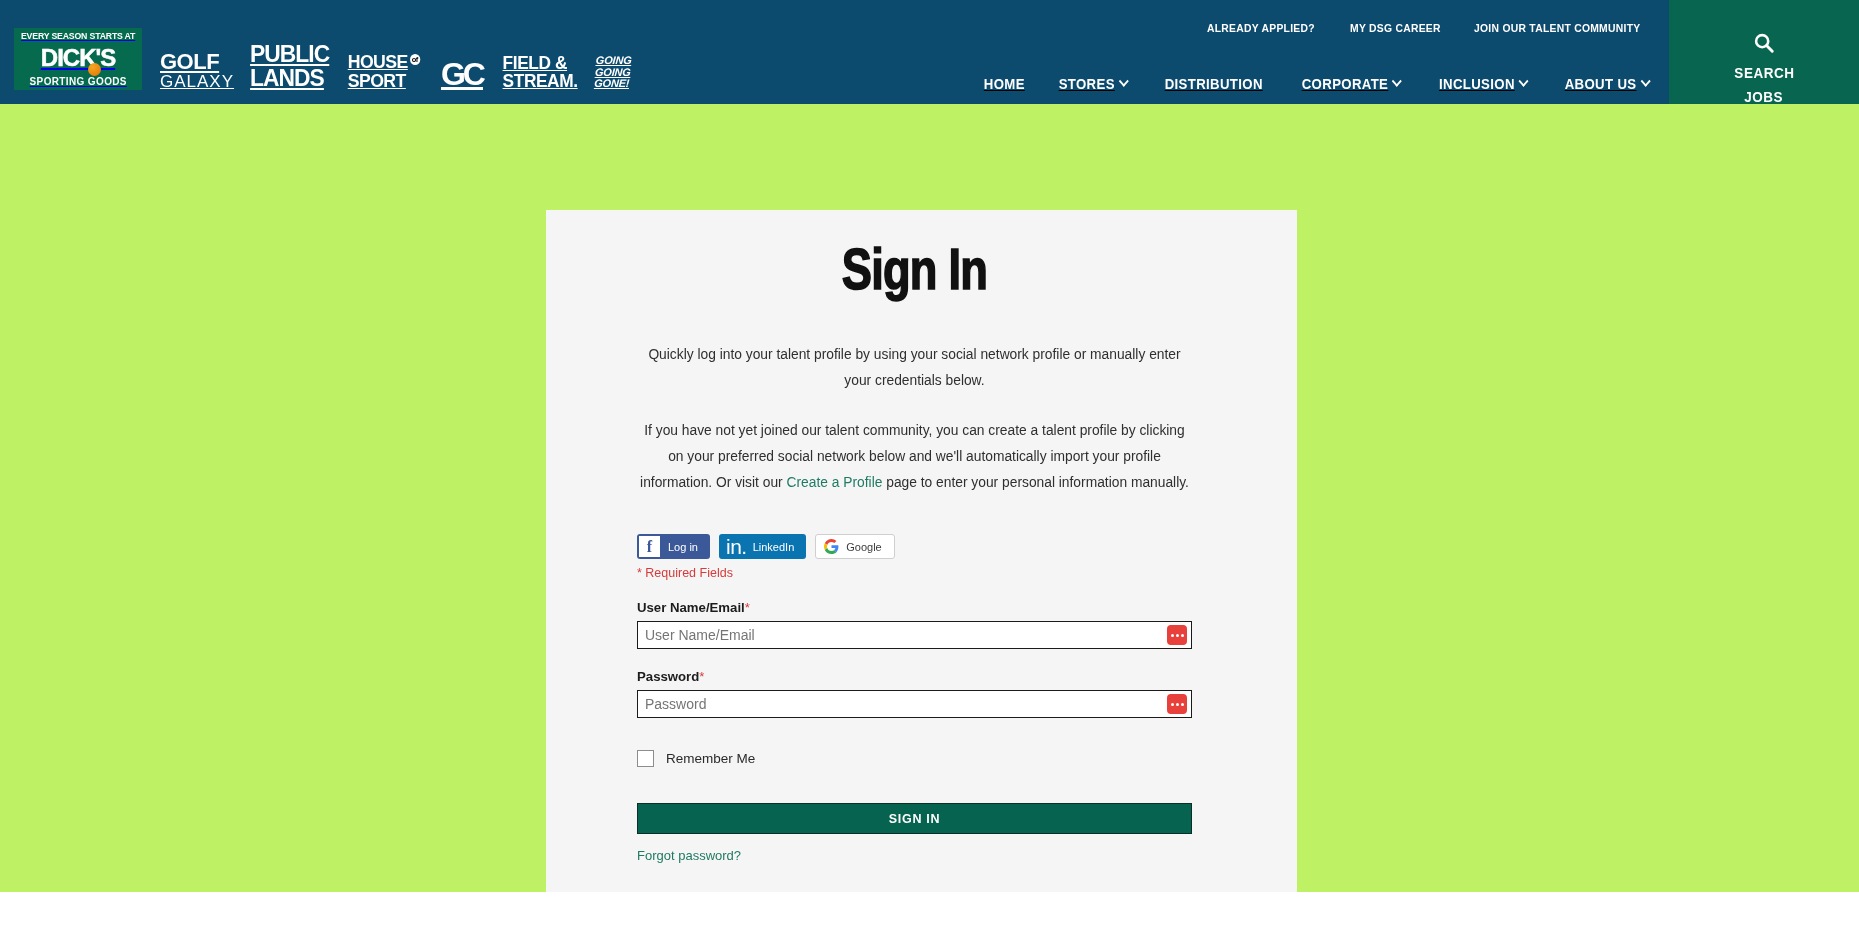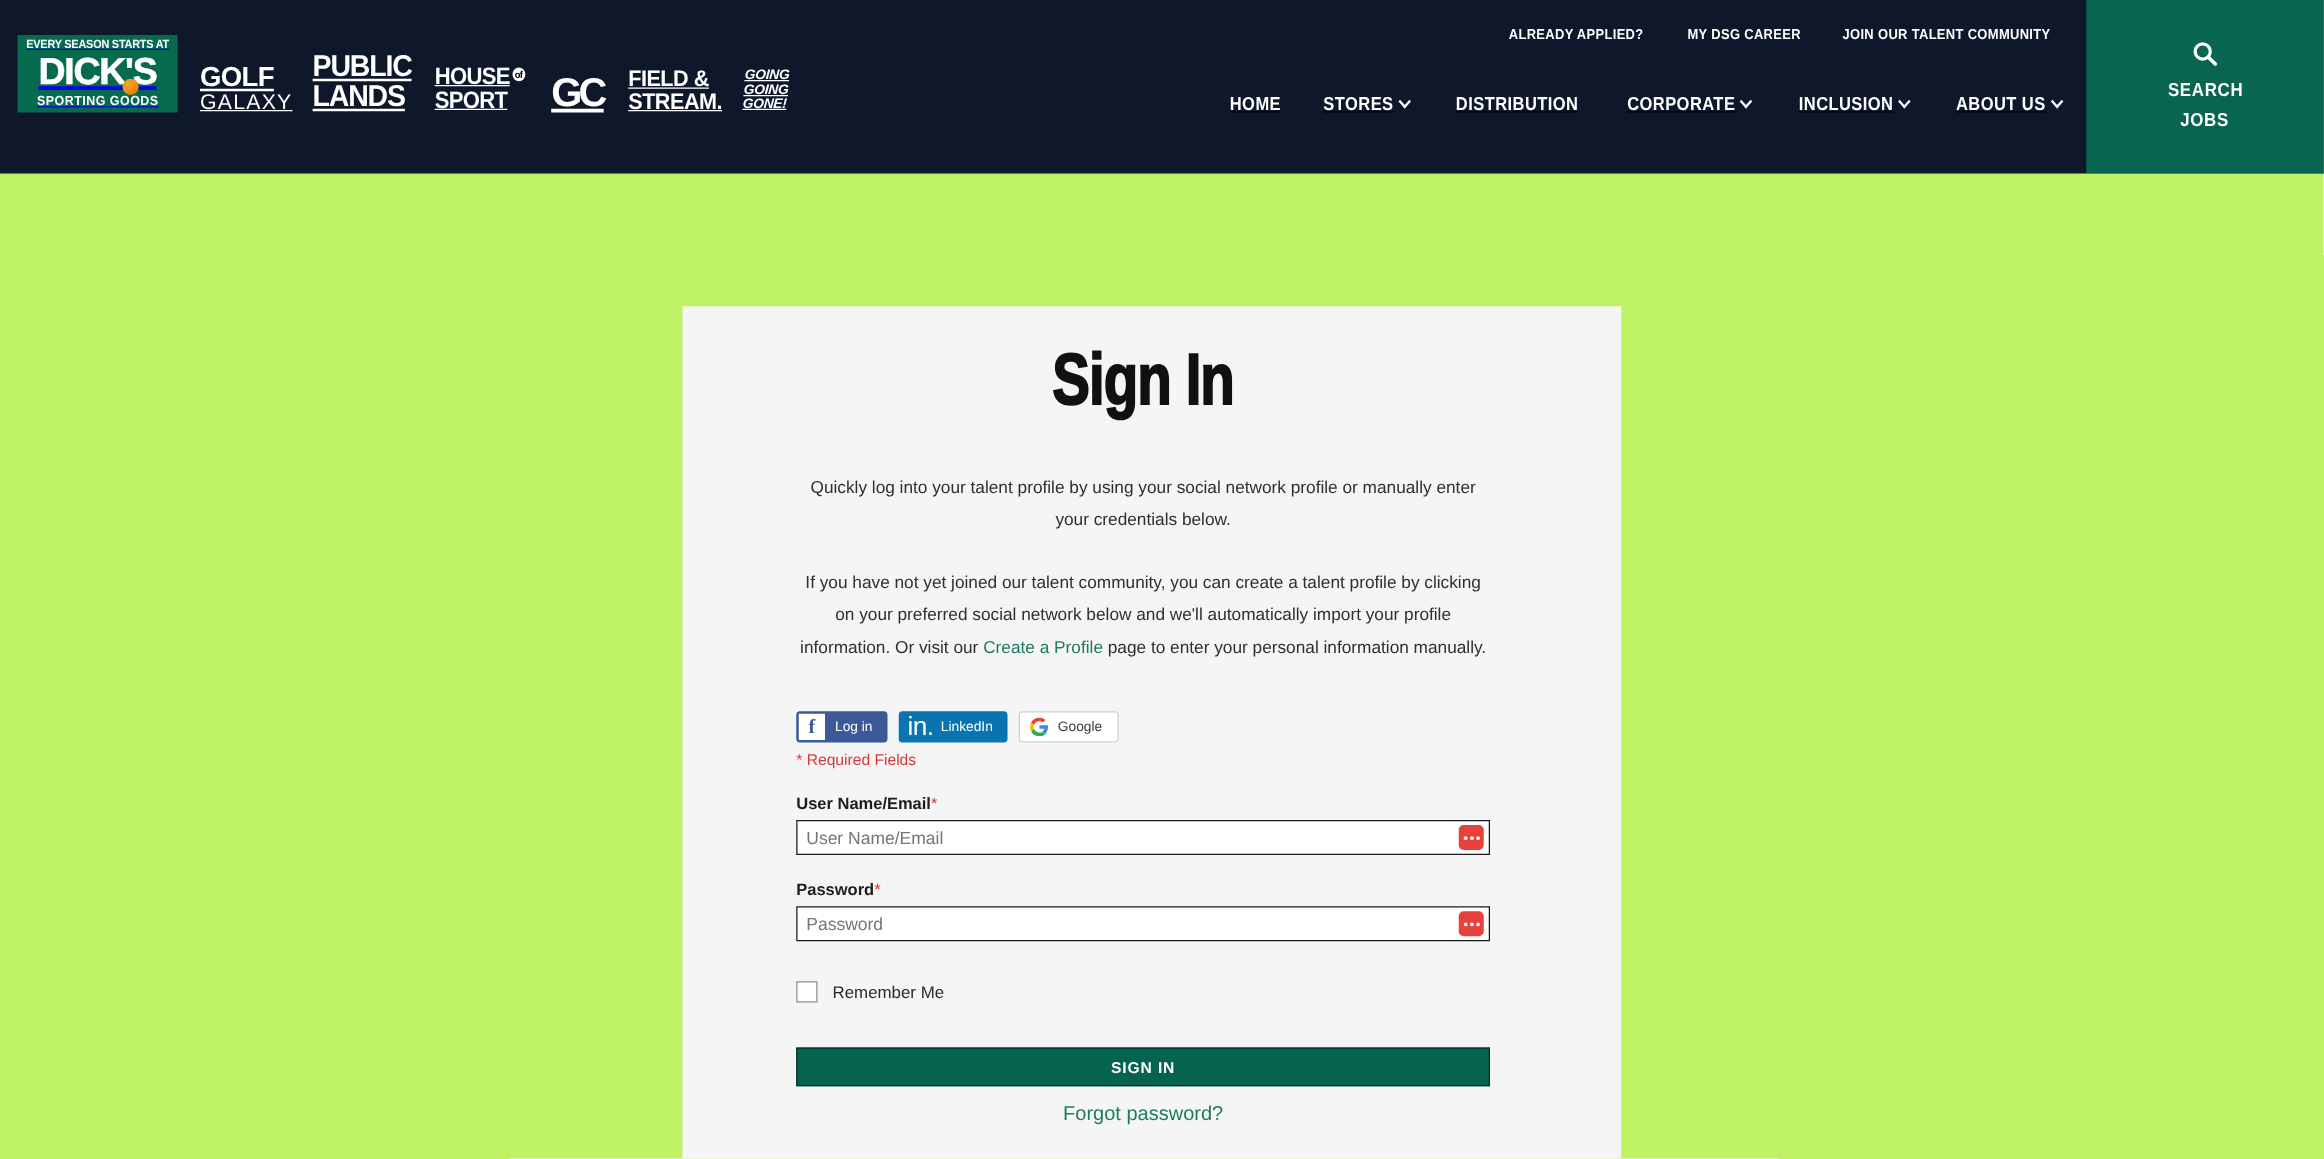--- a/index.html
+++ b/index.html
@@ -7,22 +7,22 @@
   html, body {
     width: 1859px; height: 927px;
     background: #ffffff;
     font-family: "Liberation Sans", sans-serif;
     overflow: hidden;
   }
 
   
   .header {
     position: relative;
-    width: 1859px; height: 139px;
-    background: #0f172a;
+    width: 1859px; height: 104px;
+    background: #0c4a6e;
   }
   .brand-strip {
     position: absolute;
     left: 14px; top: 28px;
     display: flex; align-items: flex-end; gap: 0;
     height: 62px;
   }
   .dicks-logo {
     background: #066a4f;
     width: 128px; height: 62px;
@@ -36,21 +36,21 @@
     font-weight: bold;
     font-size: 9.5px;
     letter-spacing: -0.2px;
     color: #ffffff;
     white-space: nowrap;
     transform: scaleX(0.92);
   }
   .dicks-main {
     font-family: "Liberation Sans", sans-serif;
     font-weight: bold;
-    font-size: 30px;
+    font-size: 24px;
     line-height: 30px;
     color: #ffffff;
     letter-spacing: -1px;
     -webkit-text-stroke: 0.5px #ffffff;
     white-space: nowrap;
     transform: scaleX(1.0);
     position: relative;
   }
   .dicks-ball {
     position: absolute;
@@ -271,23 +271,22 @@
     border: 1px solid #0a2f27;
     color: #ffffff;
     font-size: 12.5px;
     font-weight: bold;
     letter-spacing: 0.7px;
     cursor: pointer;
     font-family: "Liberation Sans", sans-serif;
   }
   .forgot {
     display: block;
-    text-align: center;
     margin-top: 14px;
-    font-size: 16px;
+    font-size: 13px;
     color: #1f7a63;
     text-decoration: none;
   }
 </style>
 </head>
 <body>
 
 <div class="header">
 
   <div class="brand-strip">

